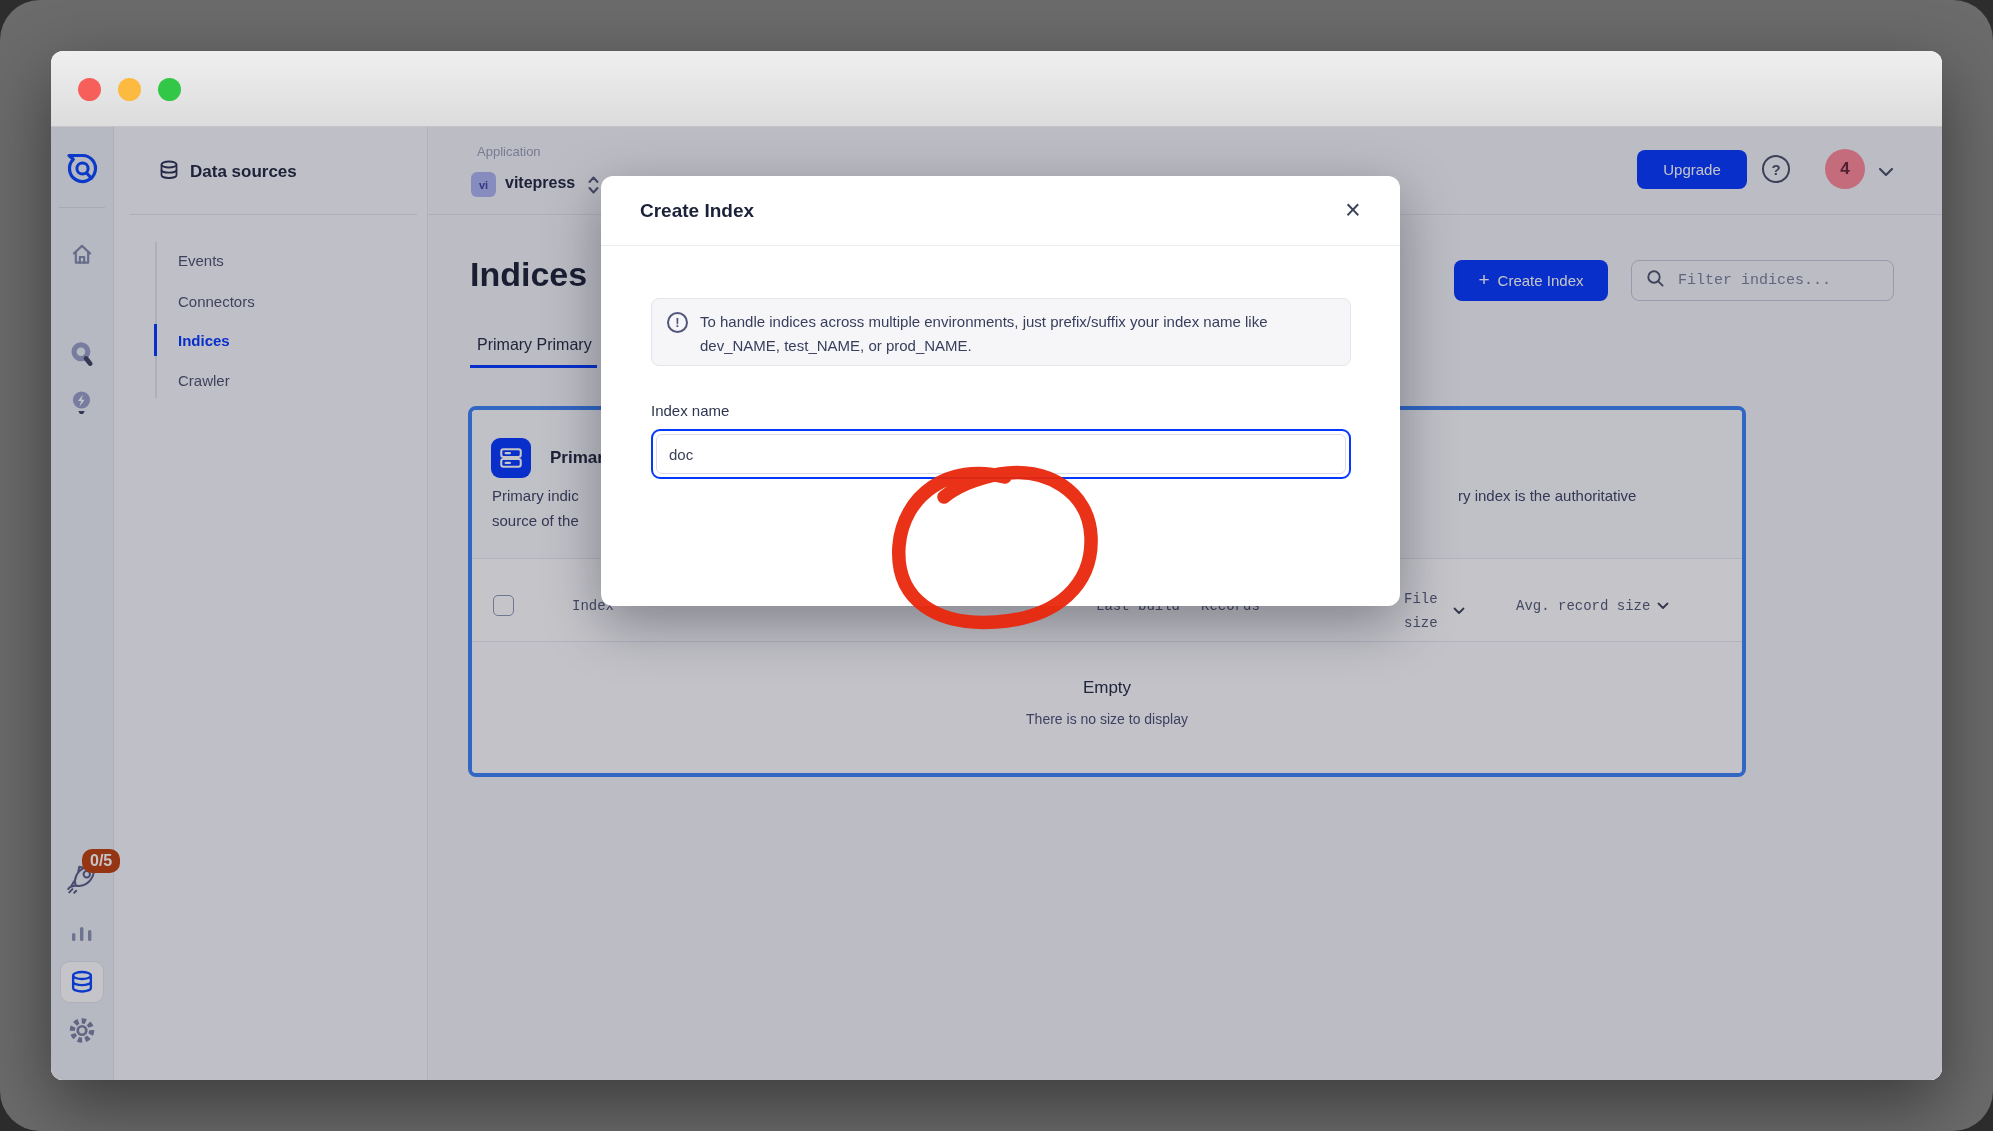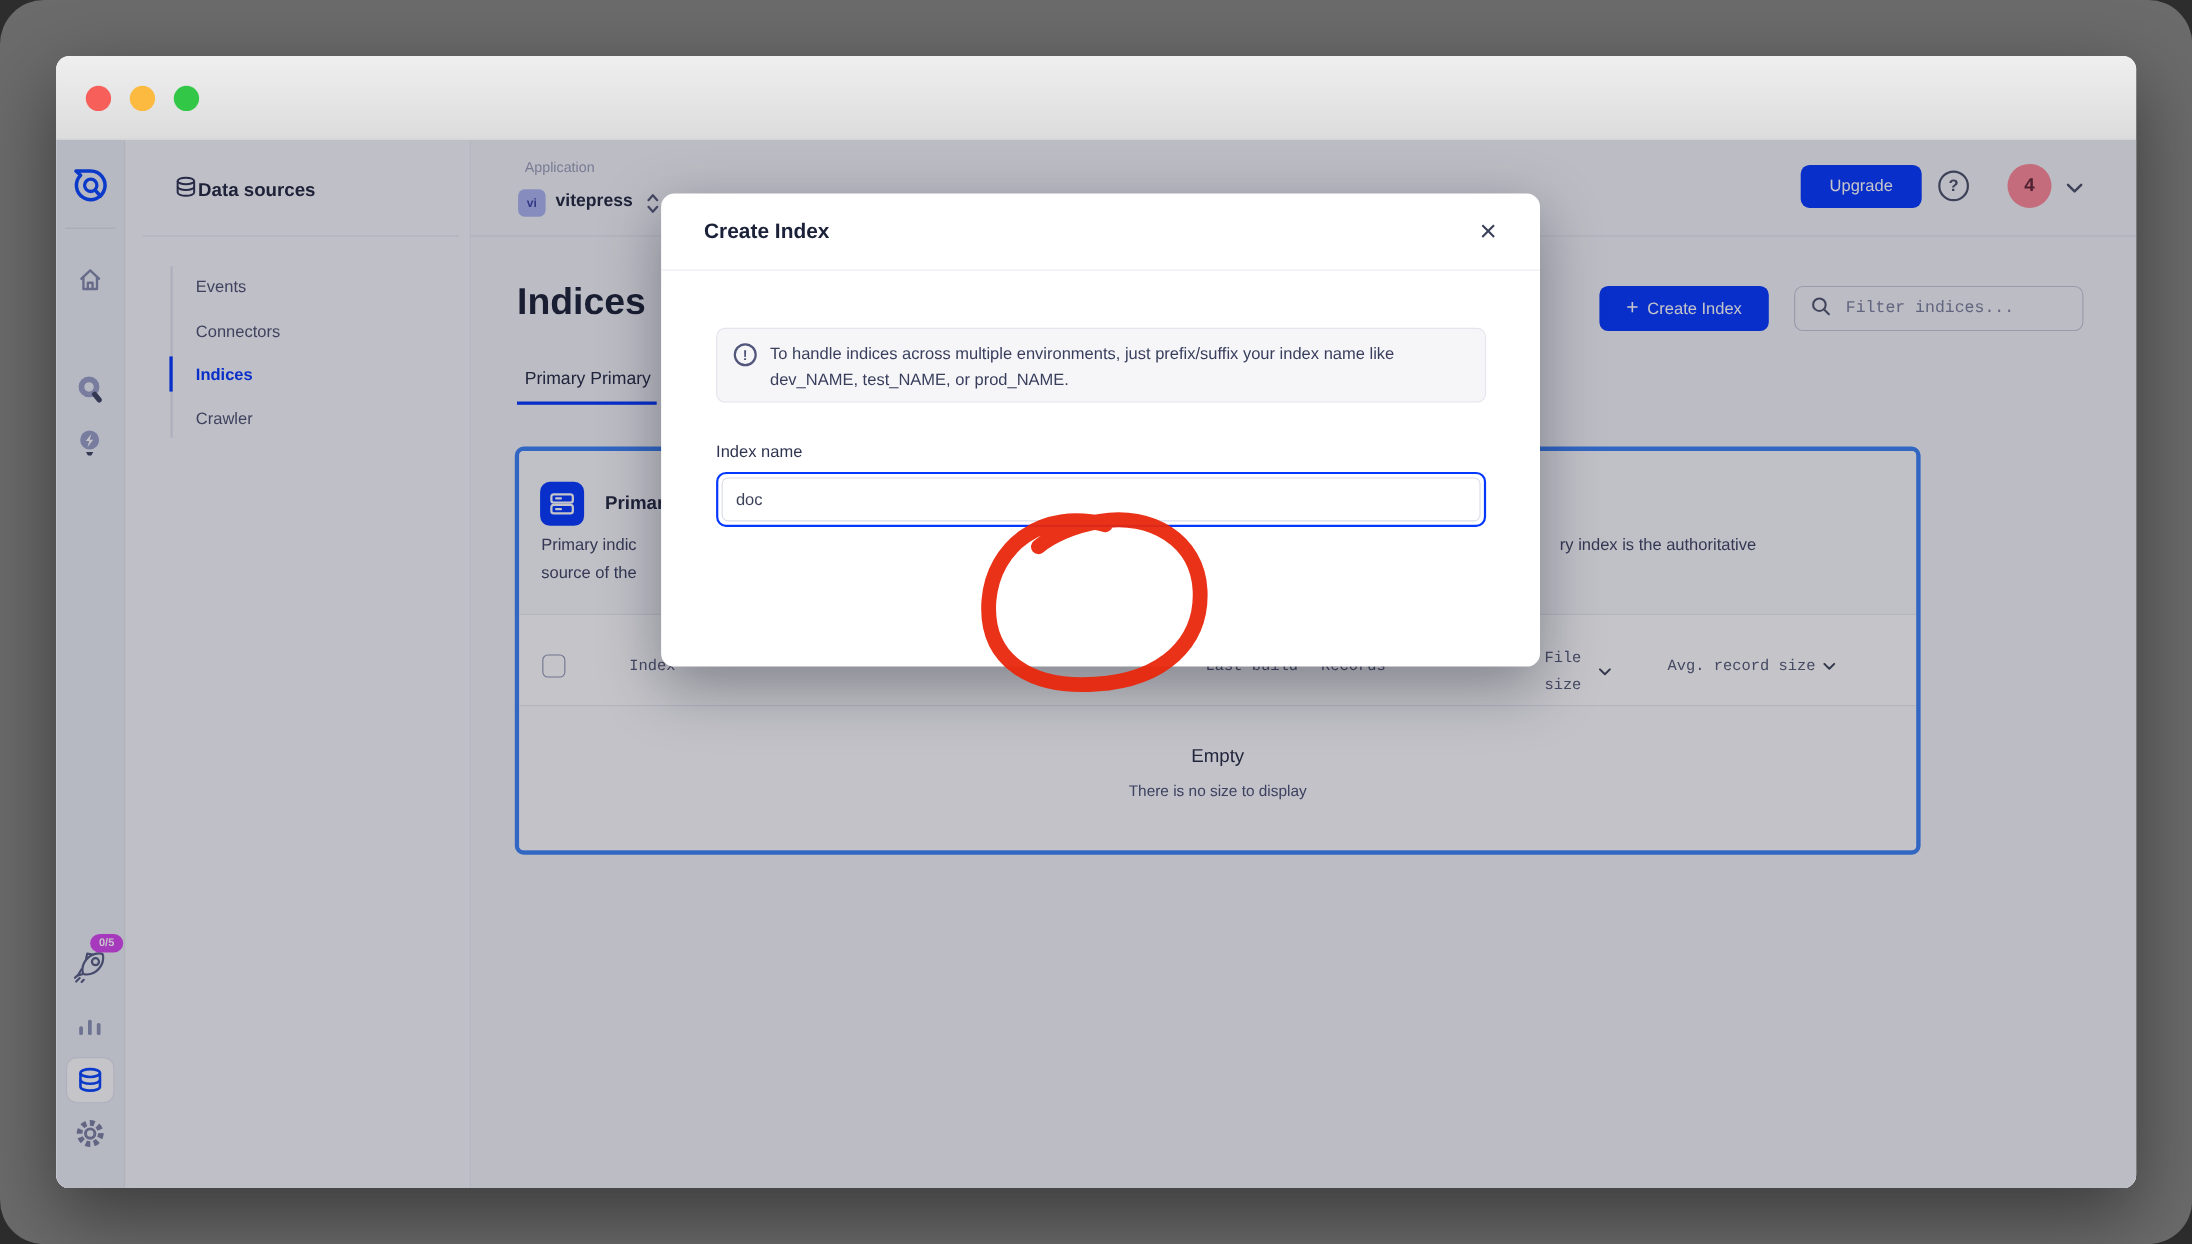--- a/index.html
+++ b/index.html
@@ -16,27 +16,27 @@
   .tl.red{left:27px;background:#f7605a;}
   .tl.yellow{left:67px;background:#fcbb40;}
   .tl.green{left:107px;background:#33c748;}
   
   .app{position:absolute;left:0;top:76px;right:0;bottom:0;background:#f4f5f9;}
   .dim{position:absolute;inset:0;background:rgba(18,18,40,.25);z-index:50;}
   
   .rail{position:absolute;left:0;top:0;bottom:0;width:63px;background:#eef0f6;border-right:1px solid #e2e3ec;}
   .rail .icon{position:absolute;left:50%;transform:translateX(-50%);}
   .rail-divider{position:absolute;left:8px;top:80px;width:46px;height:1px;background:#d9dbe6;}
-  .usage-badge{position:absolute;left:31px;top:722px;z-index:2;background:#d946ef;color:#fff;
-               font-size:10px;font-weight:bold;padding:3px 8px;border-radius:10px;}
+  .usage-badge{position:absolute;left:31px;top:722px;z-index:2;background:#c2410c;color:#fff;
+               font-size:16px;font-weight:bold;padding:3px 8px;border-radius:10px;}
   .db-tile{position:absolute;left:9px;top:834px;width:44px;height:42px;background:#ffffff;
            border:1px solid #e3e5f0;border-radius:10px;display:flex;align-items:center;justify-content:center;}
   
   .sidebar{position:absolute;left:63px;top:0;bottom:0;width:314px;background:#f9f9fc;border-right:1px solid #e7e7ef;}
-  .sb-head{position:absolute;left:44px;top:31px;display:flex;align-items:center;}
+  .sb-head{position:absolute;left:44px;top:31px;display:flex;align-items:center;gap:10px;}
   .sb-title{font-size:17px;font-weight:bold;color:#23283f;}
   .sb-divider{position:absolute;left:16px;top:87px;width:287px;height:1px;background:#e3e3ec;}
   .nav-line{position:absolute;left:41px;top:115px;width:2px;height:156px;background:#e2e3ee;}
   .nav-active-bar{position:absolute;left:40px;top:197px;width:3px;height:32px;background:#0438ff;}
   .nav-item{position:absolute;left:64px;height:28px;display:flex;align-items:center;
             font-size:15px;color:#4d5270;cursor:pointer;}
   .nav-item.active{color:#0438ff;font-weight:bold;}
   
   .main{position:absolute;left:377px;top:0;right:0;bottom:0;background:#f4f5f9;}
   .hdr-divider{position:absolute;left:0;top:87px;right:0;height:1px;background:#e3e3ec;}
@@ -65,21 +65,21 @@
   .filter-box input::placeholder{color:#7b809c;opacity:1;}
   
   .container{position:absolute;left:40px;top:279px;width:1278px;height:371px;border:4px solid #3b82f6;border-radius:8px;
              background:#fcfcfe;overflow:hidden;}
   .card-section{position:absolute;left:0;top:0;right:0;height:149px;background:#fafafd;border-bottom:1px solid #e6e7ef;}
   .card-icon{position:absolute;left:19px;top:28px;width:40px;height:40px;border-radius:9px;background:#0438ff;
              display:flex;align-items:center;justify-content:center;}
   .card-title{position:absolute;left:78px;top:38px;font-size:17px;font-weight:bold;color:#23283f;white-space:nowrap;}
   .card-desc1{position:absolute;left:20px;top:77px;font-size:15px;color:#3f4563;white-space:nowrap;}
   .card-desc2{position:absolute;left:20px;top:102px;font-size:15px;color:#3f4563;white-space:nowrap;}
-  .card-desc-right{position:absolute;left:946px;top:77px;font-size:15px;color:#3f4563;white-space:nowrap;text-align:center;}
+  .card-desc-right{position:absolute;left:986px;top:77px;font-size:15px;color:#3f4563;white-space:nowrap;text-align:center;}
   .thead{position:absolute;left:0;top:149px;right:0;height:83px;background:#ffffff;border-bottom:1px solid #e6e7ef;}
   .checkbox{position:absolute;left:21px;top:36px;width:21px;height:21px;border:1.5px solid #8f96b4;border-radius:5px;cursor:pointer;}
   .th{position:absolute;font-size:14px;color:#565c78;display:flex;align-items:center;gap:7px;font-family:Liberation Mono, monospace;}
   .empty-section{position:absolute;left:0;top:232px;right:0;bottom:0;background:#fcfcfe;text-align:center;}
   .empty-title{margin-top:36px;font-size:17px;color:#262c45;}
   .empty-sub{margin-top:13px;font-size:14px;color:#4a5174;}
   
   .modal{position:absolute;left:550px;top:49px;width:799px;height:430px;background:#fff;border-radius:12px;
          box-shadow:0 18px 55px rgba(10,10,30,.35);z-index:60;}
   .modal-header{position:absolute;left:0;top:0;right:0;height:70px;border-bottom:1px solid #ececf2;}

